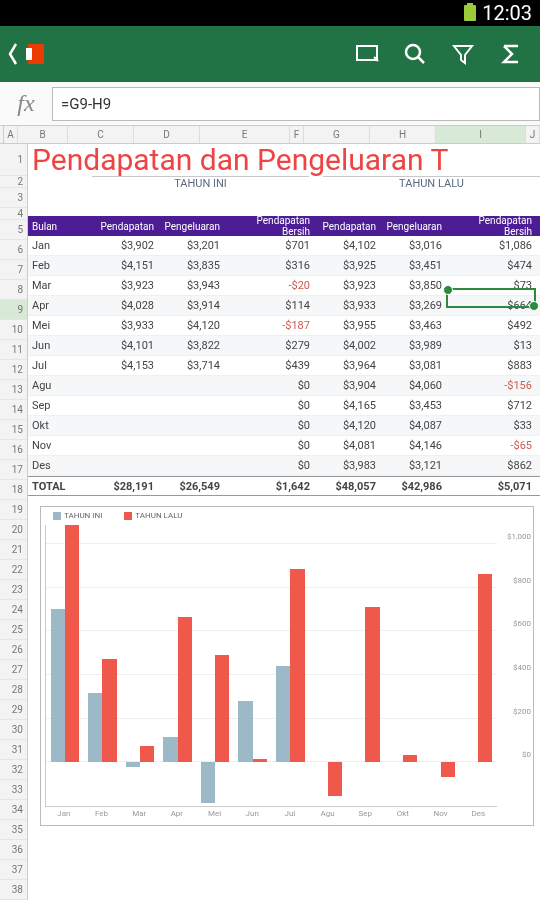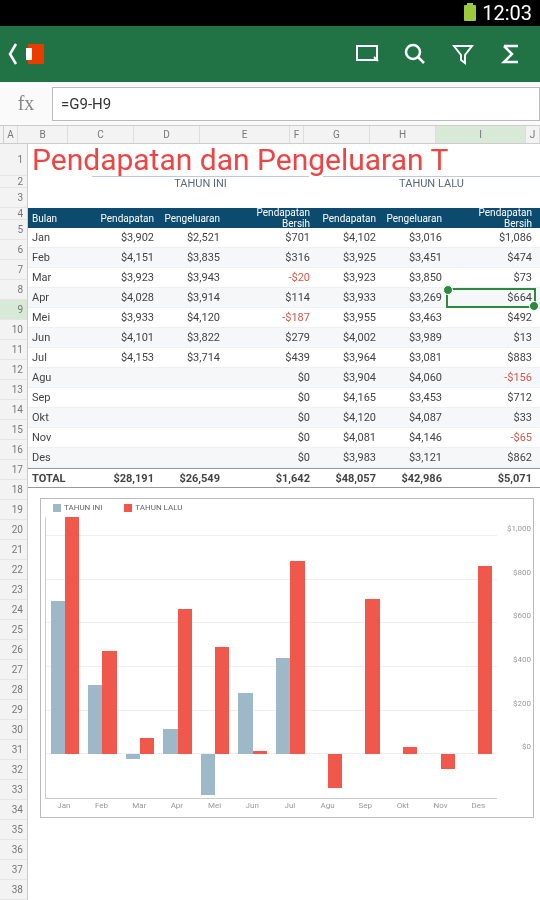--- a/index.html
+++ b/index.html
@@ -12,21 +12,21 @@
 .clock { color: #fff; font-size: 20px; }
 
 
 .app-bar { height: 56px; background: #217346; display: flex; align-items: center; padding: 0 6px; }
 .app-left { display: flex; align-items: center; gap: 2px; }
 .app-icons-right { margin-left: auto; display: flex; gap: 22px; padding-right: 10px; }
 .icon { color: #fff; display: inline-flex; }
 
 
 .formula-bar { height: 44px; display: flex; align-items: center; border-bottom: 1px solid #ccc; background: #fafafa; }
-.fx-label { width: 52px; text-align: center; font-size: 20px; color: #888; font-family: Georgia, serif; }
+.fx-label { width: 52px; text-align: center; font-style: italic; font-size: 24px; color: #888; font-family: Georgia, serif; }
 .formula-input { flex: 1; height: 34px; border: 1px solid #bbb; padding: 0 8px; font-size: 15px; color: #333; background: #fff; }
 
 
 .sheet { position: relative; height: calc(900px - 26px - 56px - 44px); overflow: hidden; }
 
 
 .col-headers { display: flex; height: 18px; border-bottom: 1px solid #ccc; font-size: 10px; color: #777; background: #f3f3f3; }
 .corner { width: 28px; border-right: 1px solid #ccc; }
 .ch { flex: 0 0 auto; border-right: 1px solid #ddd; text-align: center; line-height: 18px; }
 .ch.sel { background: #d8ead7; }
@@ -42,21 +42,21 @@
 .surface { position: absolute; left: 28px; top: 18px; right: 0; bottom: 0; overflow: hidden; }
 
 .title { font-size: 30px; color: #ef4444; height: 32px; line-height: 32px; padding-left: 4px; white-space: nowrap; }
 
 .group-row { display: flex; height: 20px; font-size: 11px; color: #5b6a7a; }
 .group-row .sp { width: 64px; }
 .group-row .g { flex: 1; text-align: center; border-top: 1px solid #c3c9cf; }
 .thinrow { height: 12px; }
 
 
-.tbl-header { display: flex; background: #0c4a6e; color: #fff; font-size: 10px; height: 20px; align-items: center; }
+.tbl-header { display: flex; background: #4c1d95; color: #fff; font-size: 10px; height: 20px; align-items: center; margin-top: 8px; }
 .tbl-header > div { padding: 0 4px; }
 .c-month { width: 64px; }
 .c-val { width: 66px; text-align: right; }
 .c-net { width: 90px; text-align: right; }
 
 .tbl-row { display: flex; height: 20px; align-items: center; font-size: 11px; color: #444; border-bottom: 1px solid #f0f0f0; }
 .tbl-row:nth-child(even) { background: #f5f7f8; }
 .tbl-row > div { padding: 0 4px; }
 .neg { color: #d05a4e; }
 .tbl-row.total { font-weight: bold; background: #fff; border-top: 1px solid #999; border-bottom: 1px solid #999; }
@@ -210,21 +210,21 @@
       <div class="c-net">Pendapatan Bersih</div>
       <div class="c-val">Pendapatan</div>
       <div class="c-val">Pengeluaran</div>
       <div class="c-net">Pendapatan Bersih</div>
     </div>
 
     <div id="tbl-body">
         <div class="tbl-row">
           <div class="c-month">Jan</div>
           <div class="c-val">$3,902</div>
-          <div class="c-val">$2,521</div>
+          <div class="c-val">$3,201</div>
           <div class="c-net">$701</div>
           <div class="c-val">$4,102</div>
           <div class="c-val">$3,016</div>
           <div class="c-net">$1,086</div>
         </div>
         <div class="tbl-row">
           <div class="c-month">Feb</div>
           <div class="c-val">$4,151</div>
           <div class="c-val">$3,835</div>
           <div class="c-net">$316</div>

